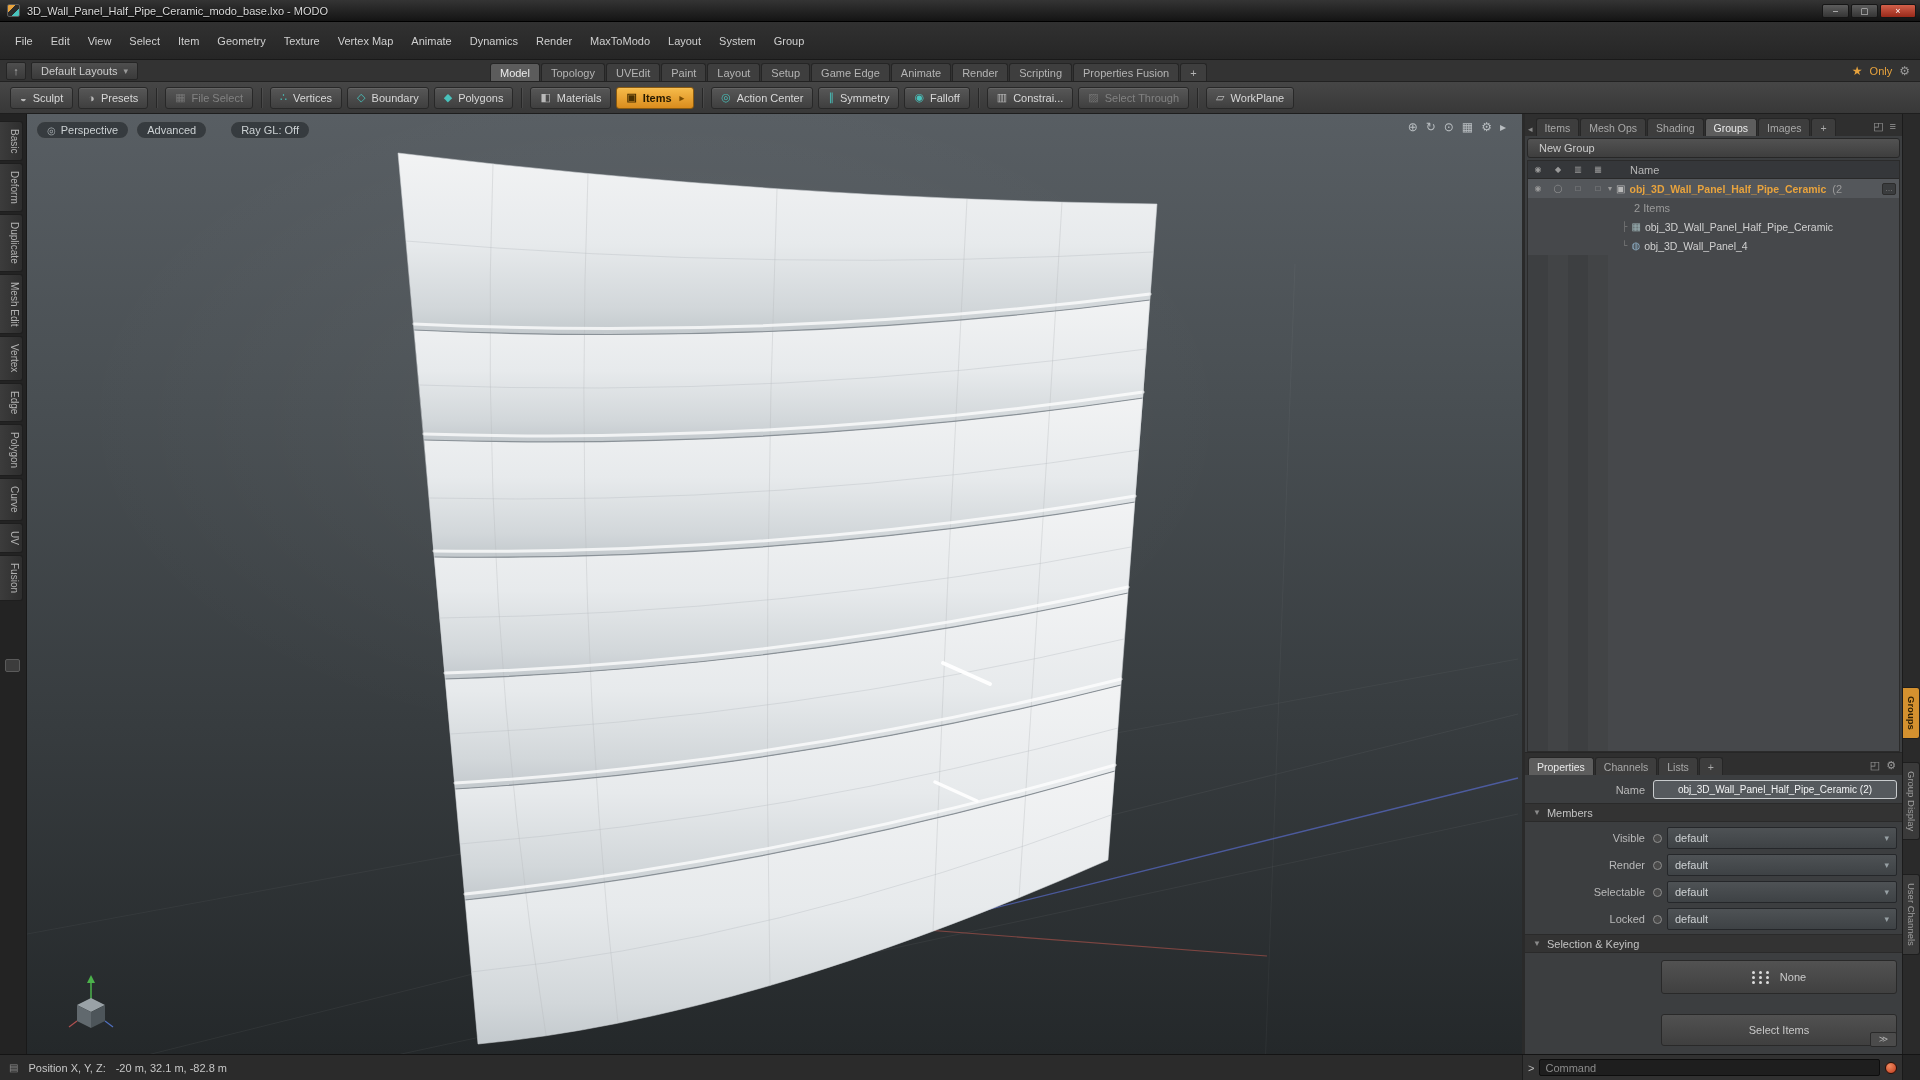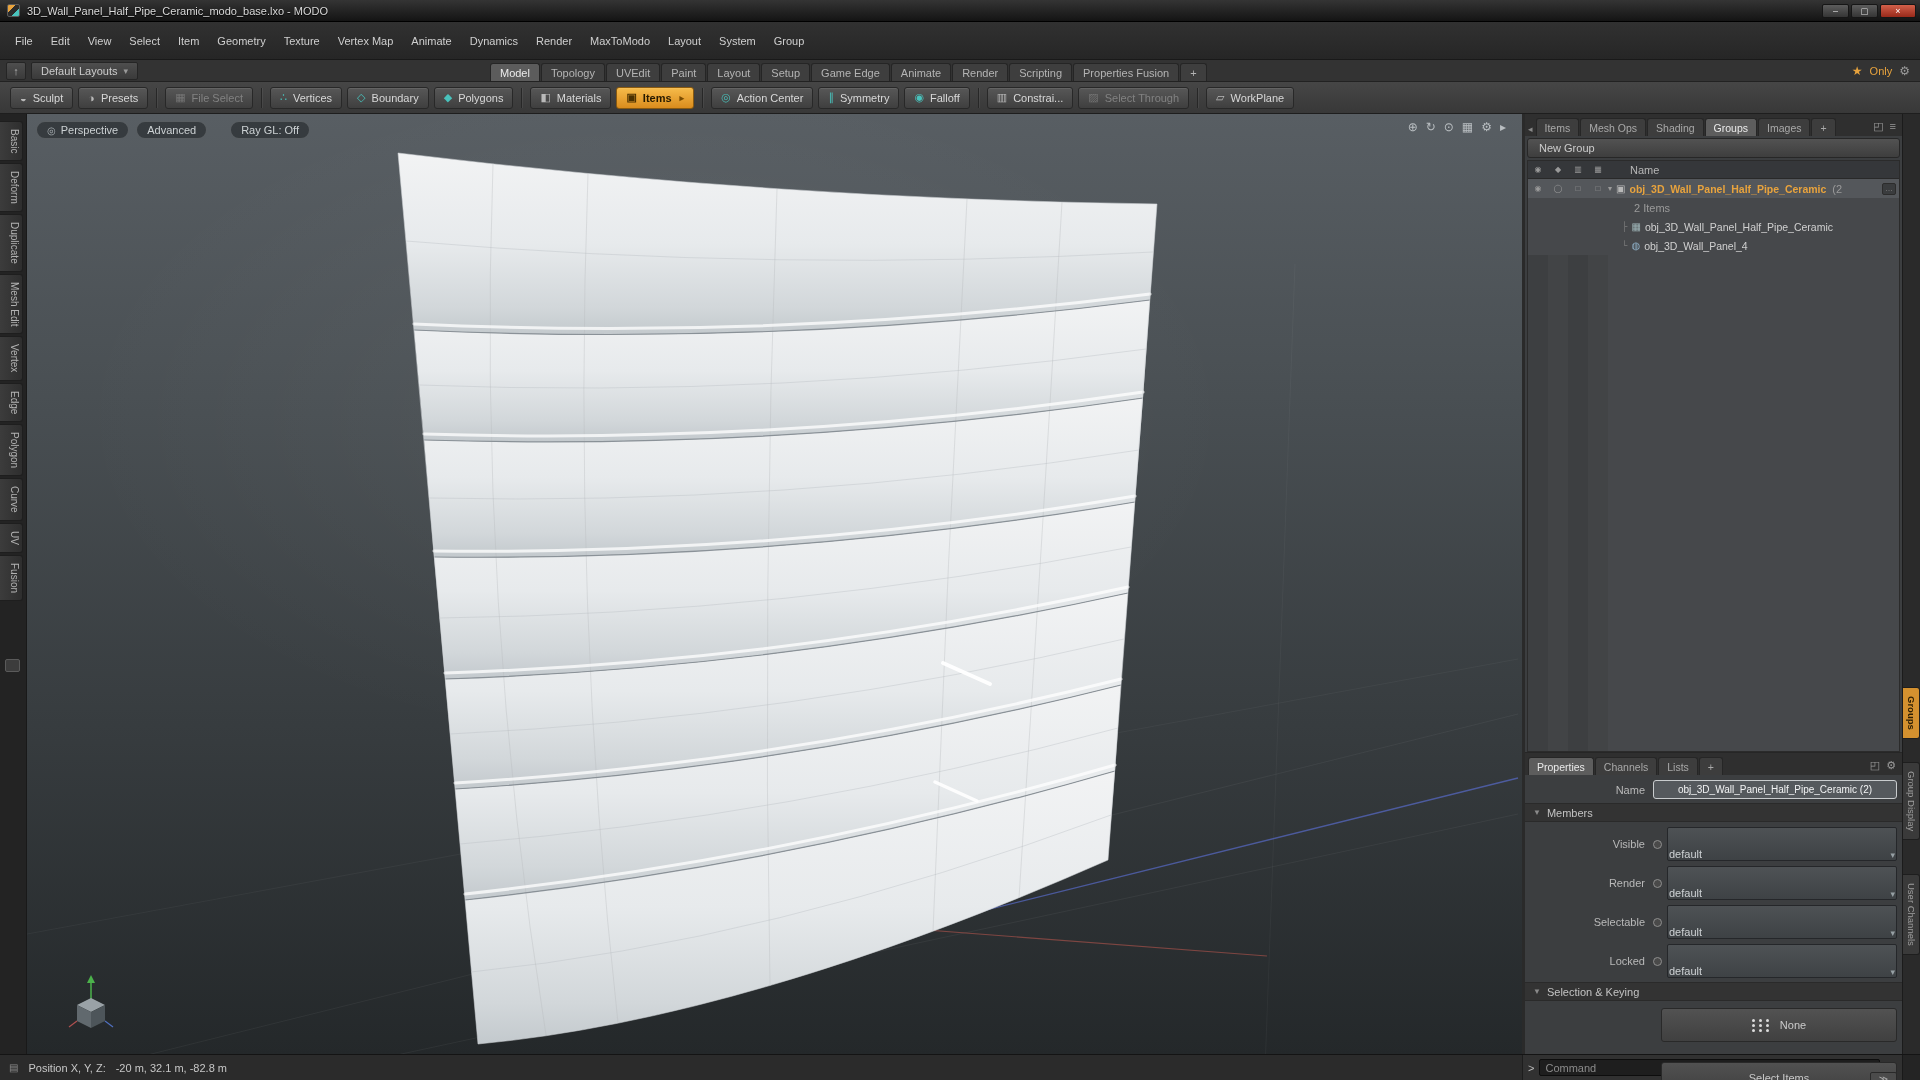--- a/index.html
+++ b/index.html
@@ -116,22 +116,22 @@
   .props-body{flex:1;position:relative;padding-top:2px}
   .name-row{display:flex;align-items:center;margin:3px 5px 3px 0}
   .flabel{width:128px;text-align:right;padding-right:8px;color:#b9b9b9;flex-shrink:0}
   .name-field{flex:1;height:19px;background:#55595d;border:1px solid #c9ccce;border-radius:3px;color:#f2f3f4;
     display:flex;align-items:center;justify-content:center;font-size:10px;white-space:nowrap;overflow:hidden}
   .sec-header{height:19px;background:#333;border-top:1px solid #2a2a2a;border-bottom:1px solid #2a2a2a;
     display:flex;align-items:center;gap:6px;padding-left:8px;color:#c3c3c3;margin-top:4px}
   .sec-header .tri{color:#8a8a8a;font-size:8px}
   .field-row{display:flex;align-items:center;margin:5px 5px 0 0}
   .chan-dot{width:9px;height:9px;border:1px solid #8f8f8f;border-radius:50%;margin-right:5px;background:#4a4a4a;flex-shrink:0}
-  .dropdown{flex:1;height:34px;background:linear-gradient(#4e5255,#3e4245);border:1px solid #25272a;border-radius:2px;
-    display:flex;align-items:flex-end;padding:0 1px;color:#ced2d4}
+  .dropdown{flex:1;height:22px;background:linear-gradient(#4e5255,#3e4245);border:1px solid #25272a;border-radius:2px;
+    display:flex;align-items:center;padding:0 7px;color:#ced2d4}
   .dd-arrow{margin-left:auto;color:#97a0a4;font-size:9px}
   .selkey-box{margin:7px 5px 0 136px;display:flex;flex-direction:column;gap:20px}
   .none-btn{height:34px;background:linear-gradient(#525252,#404040);border:1px solid #292929;border-radius:3px;
     display:flex;align-items:center;justify-content:center;gap:9px;color:#cbcbcb}
   .dots-icon{display:grid;grid-template-columns:repeat(3,5px);grid-gap:2px}
   .dots-icon i{width:3px;height:3px;background:#dcdcdc;border-radius:50%}
   .select-items-btn{height:32px;background:linear-gradient(#515151,#3f3f3f);border:1px solid #292929;border-radius:3px;
     display:flex;align-items:center;justify-content:center;color:#c9c9c9}
   .more-btn{position:absolute;right:5px;bottom:7px;width:27px;height:15px;background:#4b4b4b;border:1px solid #292929;
     border-radius:2px;color:#ababab;text-align:center;line-height:13px;font-size:9px}

